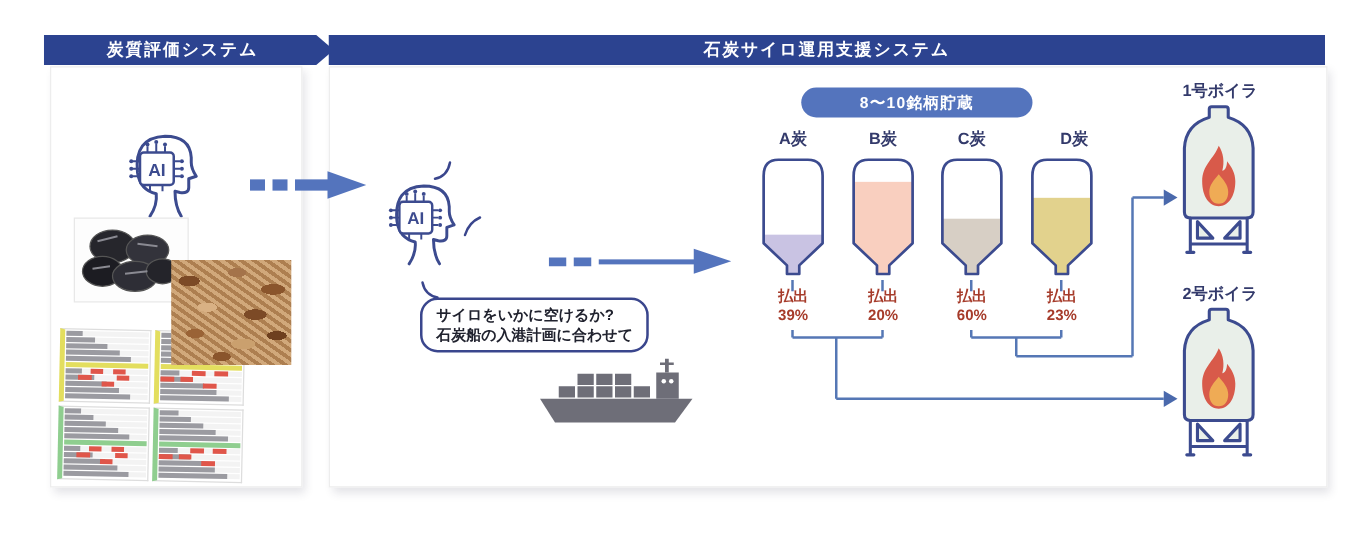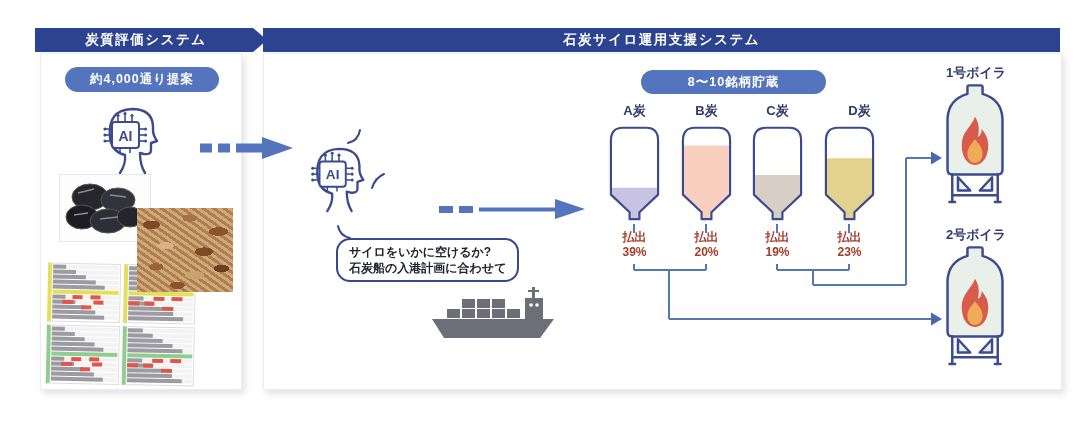--- a/index.html
+++ b/index.html
@@ -118,23 +118,20 @@
 <div class="canvas">
 
   <div class="banner banner-left">
     <span>炭質評価システム</span>
   </div>
   <div class="banner banner-right">
     <span>石炭サイロ運用支援システム</span>
   </div>
 
   <div class="card card-left">
-    <div class="badge" style="left:24px;top:13px;width:154px;height:25px">
-      <span>約4,000通り提案</span>
-    </div>
     <svg style="position:absolute;left:58px;top:48px;width:64px;height:74px">
         <use href="#ai-head"></use>
       </svg>
 
     <div class="photo-coal">
       <svg viewBox="0 0 90 66" width="90" height="66">
         <g stroke="#555" stroke-width="1">
           <ellipse cx="30" cy="22" rx="18" ry="13" fill="#26262c"></ellipse>
           <ellipse cx="58" cy="25" rx="17" ry="12" fill="#33333b"></ellipse>
           <ellipse cx="22" cy="42" rx="16" ry="12" fill="#1c1c22"></ellipse>
@@ -401,21 +398,21 @@
         <defs>
             <clipPath id="sc2">
               <path d="M5,18 Q5,5 17,5 L41,5 Q53,5 53,18 L53,73 L34,91 L34,98 L24,98 L24,91 L5,73 Z"></path>
             </clipPath>
           </defs>
         <rect class="silo-fill" x="0" y="53" width="58" height="49" clip-path="url(#sc2)" fill="#d7cfc5"></rect>
         <path d="M5,18 Q5,5 17,5 L41,5 Q53,5 53,18 L53,73 L34,91 L34,98 L24,98 L24,91 L5,73 Z" fill="none" stroke="#3c4b8f" stroke-width="2.2" stroke-linejoin="round"></path>
       </svg>
       <div class="payout" style="left:485px;top:176px">
         <div>払出</div>
-        <div>19%</div>
+        <div>60%</div>
       </div>
 
       <div class="coal-label" style="left:567px;top:48px">D炭</div>
       <svg class="silo-svg" style="left:557px;top:68px" viewBox="0 0 58 102">
         <defs>
             <clipPath id="sc3">
               <path d="M5,18 Q5,5 17,5 L41,5 Q53,5 53,18 L53,73 L34,91 L34,98 L24,98 L24,91 L5,73 Z"></path>
             </clipPath>
           </defs>
         <rect class="silo-fill" x="0" y="36" width="58" height="66" clip-path="url(#sc3)" fill="#e2d28d"></rect>

